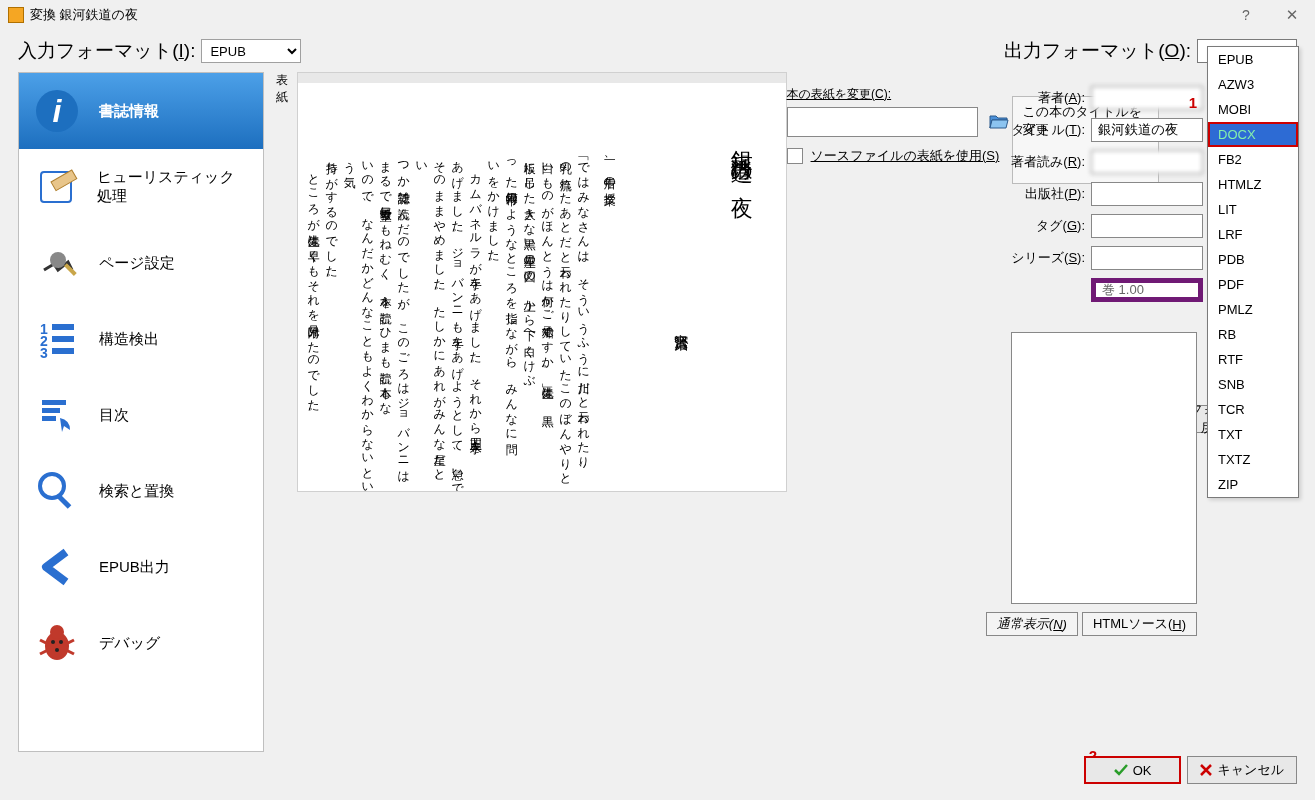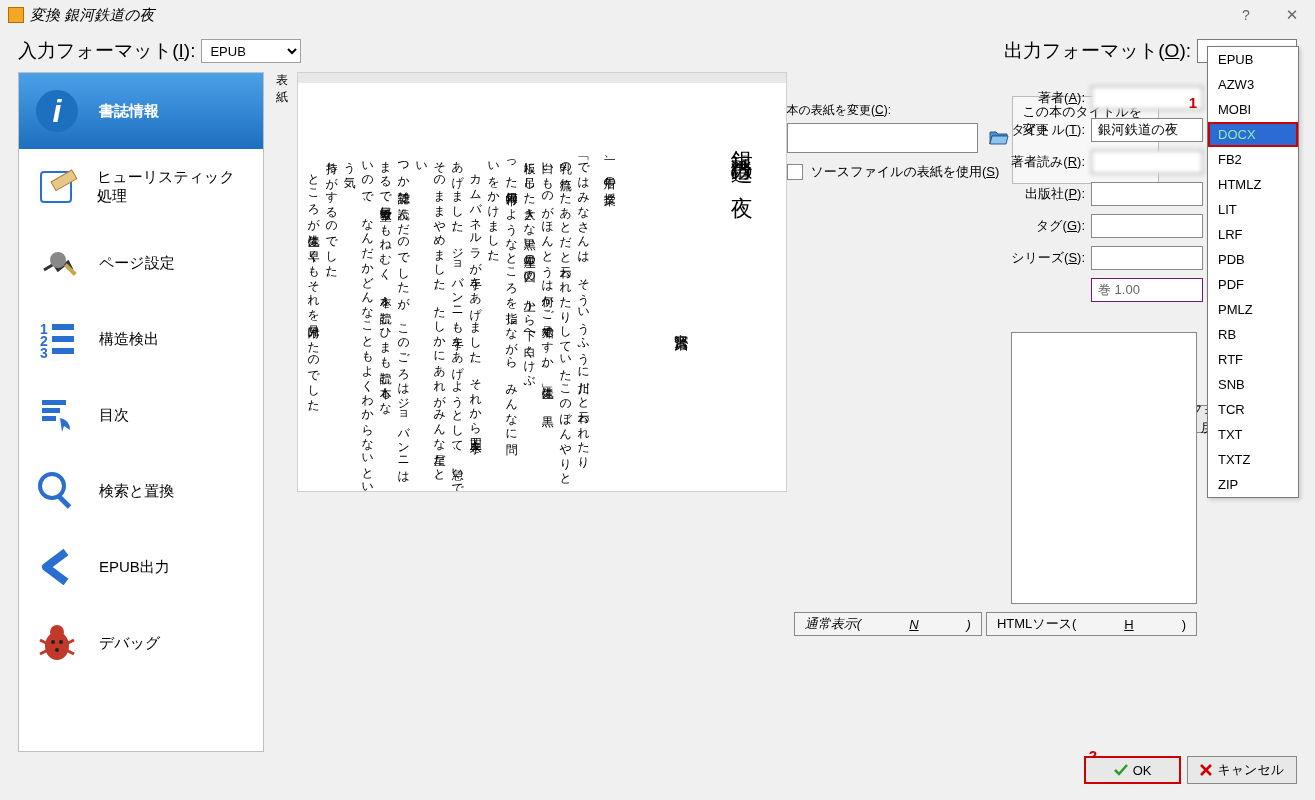--- a/index.html
+++ b/index.html
@@ -1,20 +1,20 @@
 <!DOCTYPE html>
 <html><head>
 <meta charset="utf-8">
 <style>
   * { box-sizing: border-box; margin: 0; padding: 0; font-family: "Yu Gothic UI", "Meiryo UI", sans-serif; }
   body { width: 1315px; height: 800px; background: #f0f0f0; font-size: 13px; color: #000; overflow: hidden; position: relative; }
   .titlebar { height: 30px; display: flex; align-items: center; justify-content: space-between; padding: 0 0 0 8px; background: #f0f0f0; }
   .titlebar .left { display: flex; align-items: center; gap: 6px; }
   .appicon { width: 16px; height: 16px; background: #f5a623; border: 1px solid #b07000; }
-  .titlebar .title { font-size: 15px; font-style: italic; }
+  .titlebar .title { font-size: 13px; }
   .titlebar .right { display: flex; align-items: center; }
   .winbtn { width: 46px; height: 30px; display: flex; align-items: center; justify-content: center; color: #666; font-size: 15px; }
   .winbtn.help { font-size: 14px; }
 
   .topbar { display: flex; align-items: center; justify-content: space-between; padding: 8px 18px; }
   .topbar .group { display: flex; align-items: center; gap: 6px; }
   .label { font-size: 19px; }
   .u { text-decoration: underline; }
   select.combo { width: 100px; height: 24px; border: 1px solid #a0a0a0; background: #fff; font-size: 13px; padding: 0 4px; }
   .outfmt-box { width: 100px; height: 24px; border: 1px solid #7a7a7a; background: #fff; position: relative; }
@@ -27,42 +27,42 @@
 
   .center { flex: 1; display: flex; flex-direction: row; }
   .sectlabel { font-size: 12px; margin-bottom: 4px; }
   .coverpanel { height: 420px; background: #e8e8e8; border: 1px solid #d0d0d0; display: flex; align-items: flex-start; justify-content: center; padding-top: 10px; overflow: hidden; }
   .coverpage { width: 566px; height: 410px; background: #fff; display: flex; flex-direction: row-reverse; justify-content: flex-start; padding: 50px 60px 0 40px; gap: 4px; }
   .vcol { writing-mode: vertical-rl; text-orientation: upright; font-family: "Yu Mincho", serif; font-size: 14px; letter-spacing: 1px; line-height: 1.5; }
   .vtitle { font-size: 22px; font-weight: 400; margin-left: 30px; letter-spacing: 4px; }
   .vauthor { font-size: 14px; margin-left: 18px; padding-top: 190px; }
   .vbody { font-size: 12px; padding-top: 20px; }
 
-  .coverchange { margin-top: 30px; }
+  .coverchange { margin-top: 14px; text-decoration: underline; }
   .coverchange .row { display: flex; gap: 8px; margin-top: 4px; align-items: center; }
   .coverchange input[type=text] { flex: 1; height: 30px; border: 1px solid #888; padding: 0 6px; }
   .folderbtn { width: 26px; height: 26px; display:flex; align-items:center; justify-content:center; }
   .chk { display: flex; align-items: center; gap: 8px; margin-top: 10px; }
   .chk .box { width: 16px; height: 16px; border: 1px solid #888; background:#fff; }
 
   .titlechange { margin-top: 24px; height: 88px; border: 1px solid #bbb; padding: 6px 10px; background:#f7f7f7;}
   .bottomrow { display:flex; justify-content:space-between; align-items:center; margin-top:14px; }
   .btn { height: 28px; padding: 0 12px; border: 1px solid #888; background: #e8e8e8; display:inline-flex; align-items:center; gap:5px; font-size:13px; }
   .btn.ok { border: 2px solid #c00; padding: 0 28px; }
   .btn.cancel { padding: 0 12px; }
 
   .rightcol { position: absolute; right: 112px; top: 86px; width: 296px; }
   .formrow { display: flex; align-items: center; justify-content: flex-end; gap: 6px; margin-bottom: 8px; }
   .formrow label { text-align: right; }
   .formrow input { width: 112px; height: 24px; border: 1px solid #888; background: #fff; padding: 0 6px; }
   .formrow input.blur { color: transparent; text-shadow: 0 0 8px #999; filter: blur(2px); }
-  .spinner { width: 112px; height: 24px; border:1px solid #701a75; background:#fff; display:flex; align-items:center; padding:0 6px; color:#666;}
+  .spinner { width: 112px; height: 24px; border:5px solid #701a75; background:#fff; display:flex; align-items:center; padding:0 6px; color:#666;}
 
   .tabbtns { position:absolute; right:118px; top:612px; display:flex; gap:4px;}
-  .tabbtn { height:24px; padding:0 10px; border:1px solid #888; background:#f4f4f4; font-style:italic; display:flex; align-items:center;gap:48px;}
+  .tabbtn { height:24px; padding:0 10px; border:1px solid #888; background:#f4f4f4; font-style:italic; display:flex; align-items:center;}
   .bigtextarea { position:absolute; right:118px; top:332px; width:186px; height:272px; border:1px solid #888; background:#fff;}
 
   .dropdown { position: absolute; right: 16px; top: 46px; width: 92px; background: #fff; border: 1px solid #7a7a7a; z-index: 100; box-shadow: 2px 2px 4px rgba(0,0,0,.15);}
   .dropdown .opt { padding: 5px 10px; font-size: 13px; }
   .dropdown .opt.sel { background: #2d6bd4; color: #86efac; outline: 2px solid #c00; outline-offset: -2px; }
 
   .marker { position:absolute; color:#c00; font-weight:bold; font-size:15px;}
   .marker.m1 { right:118px; top:94px;}
   .marker.m2 { right:218px; bottom:36px;}
 

